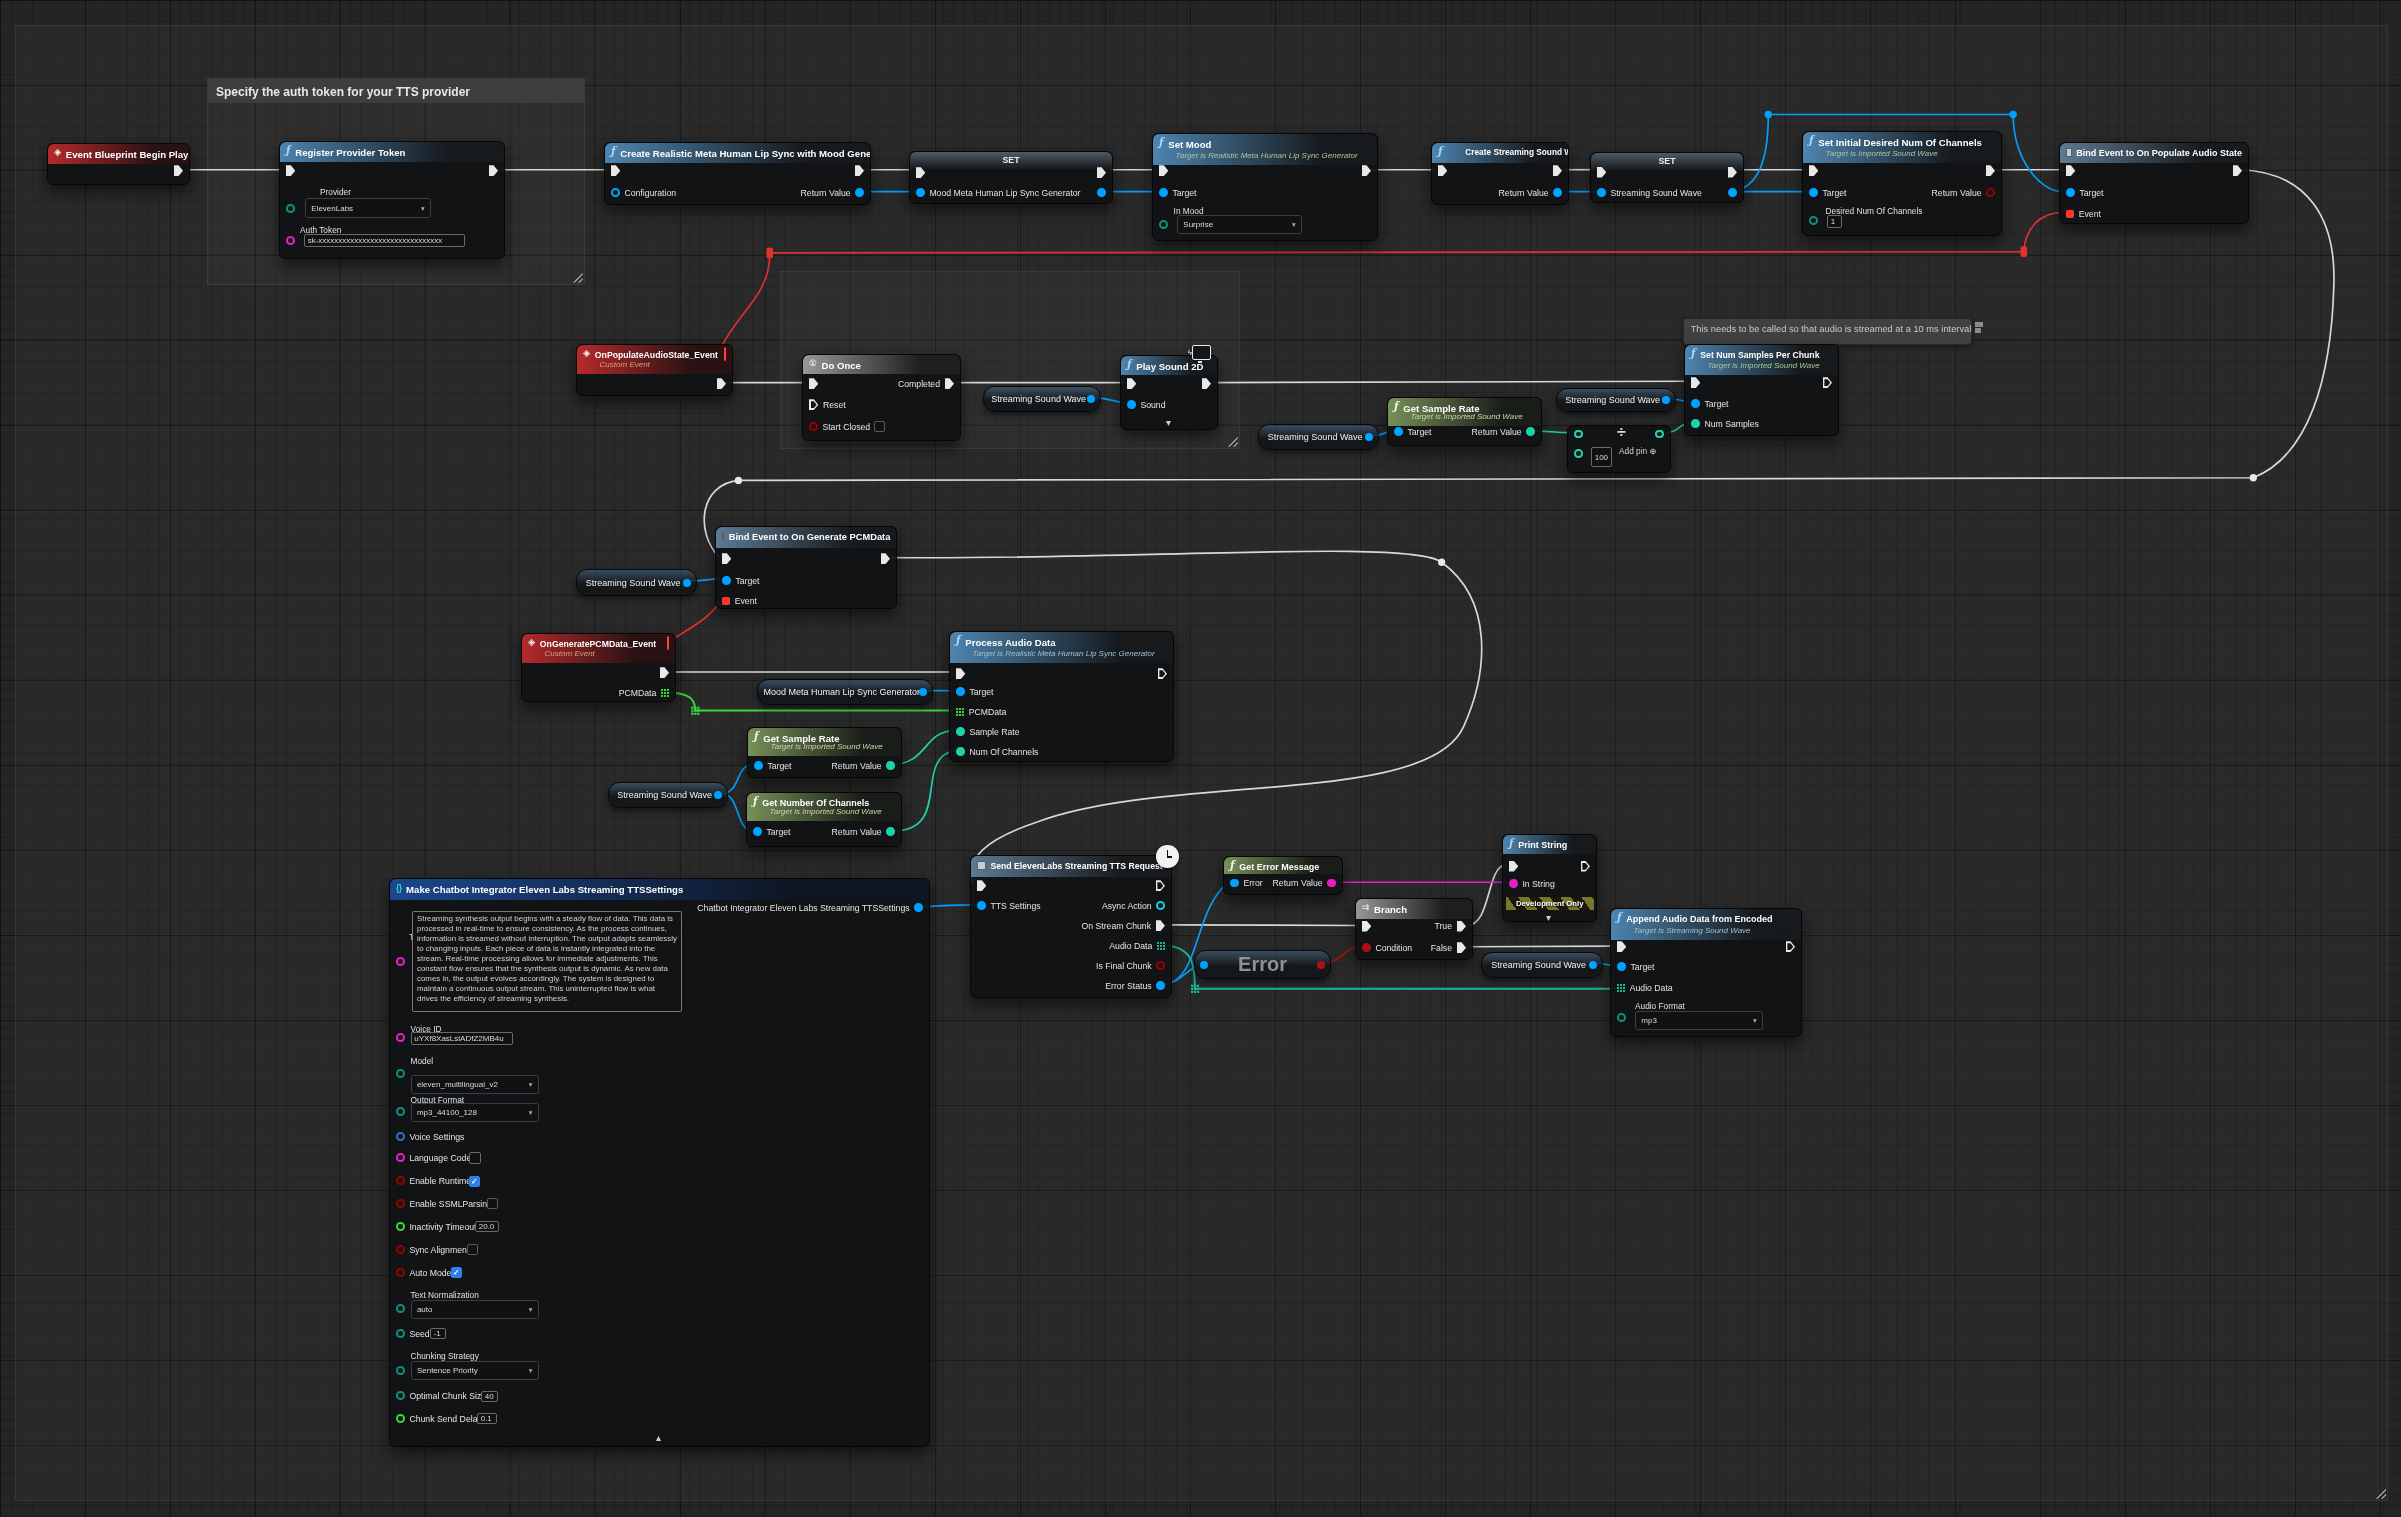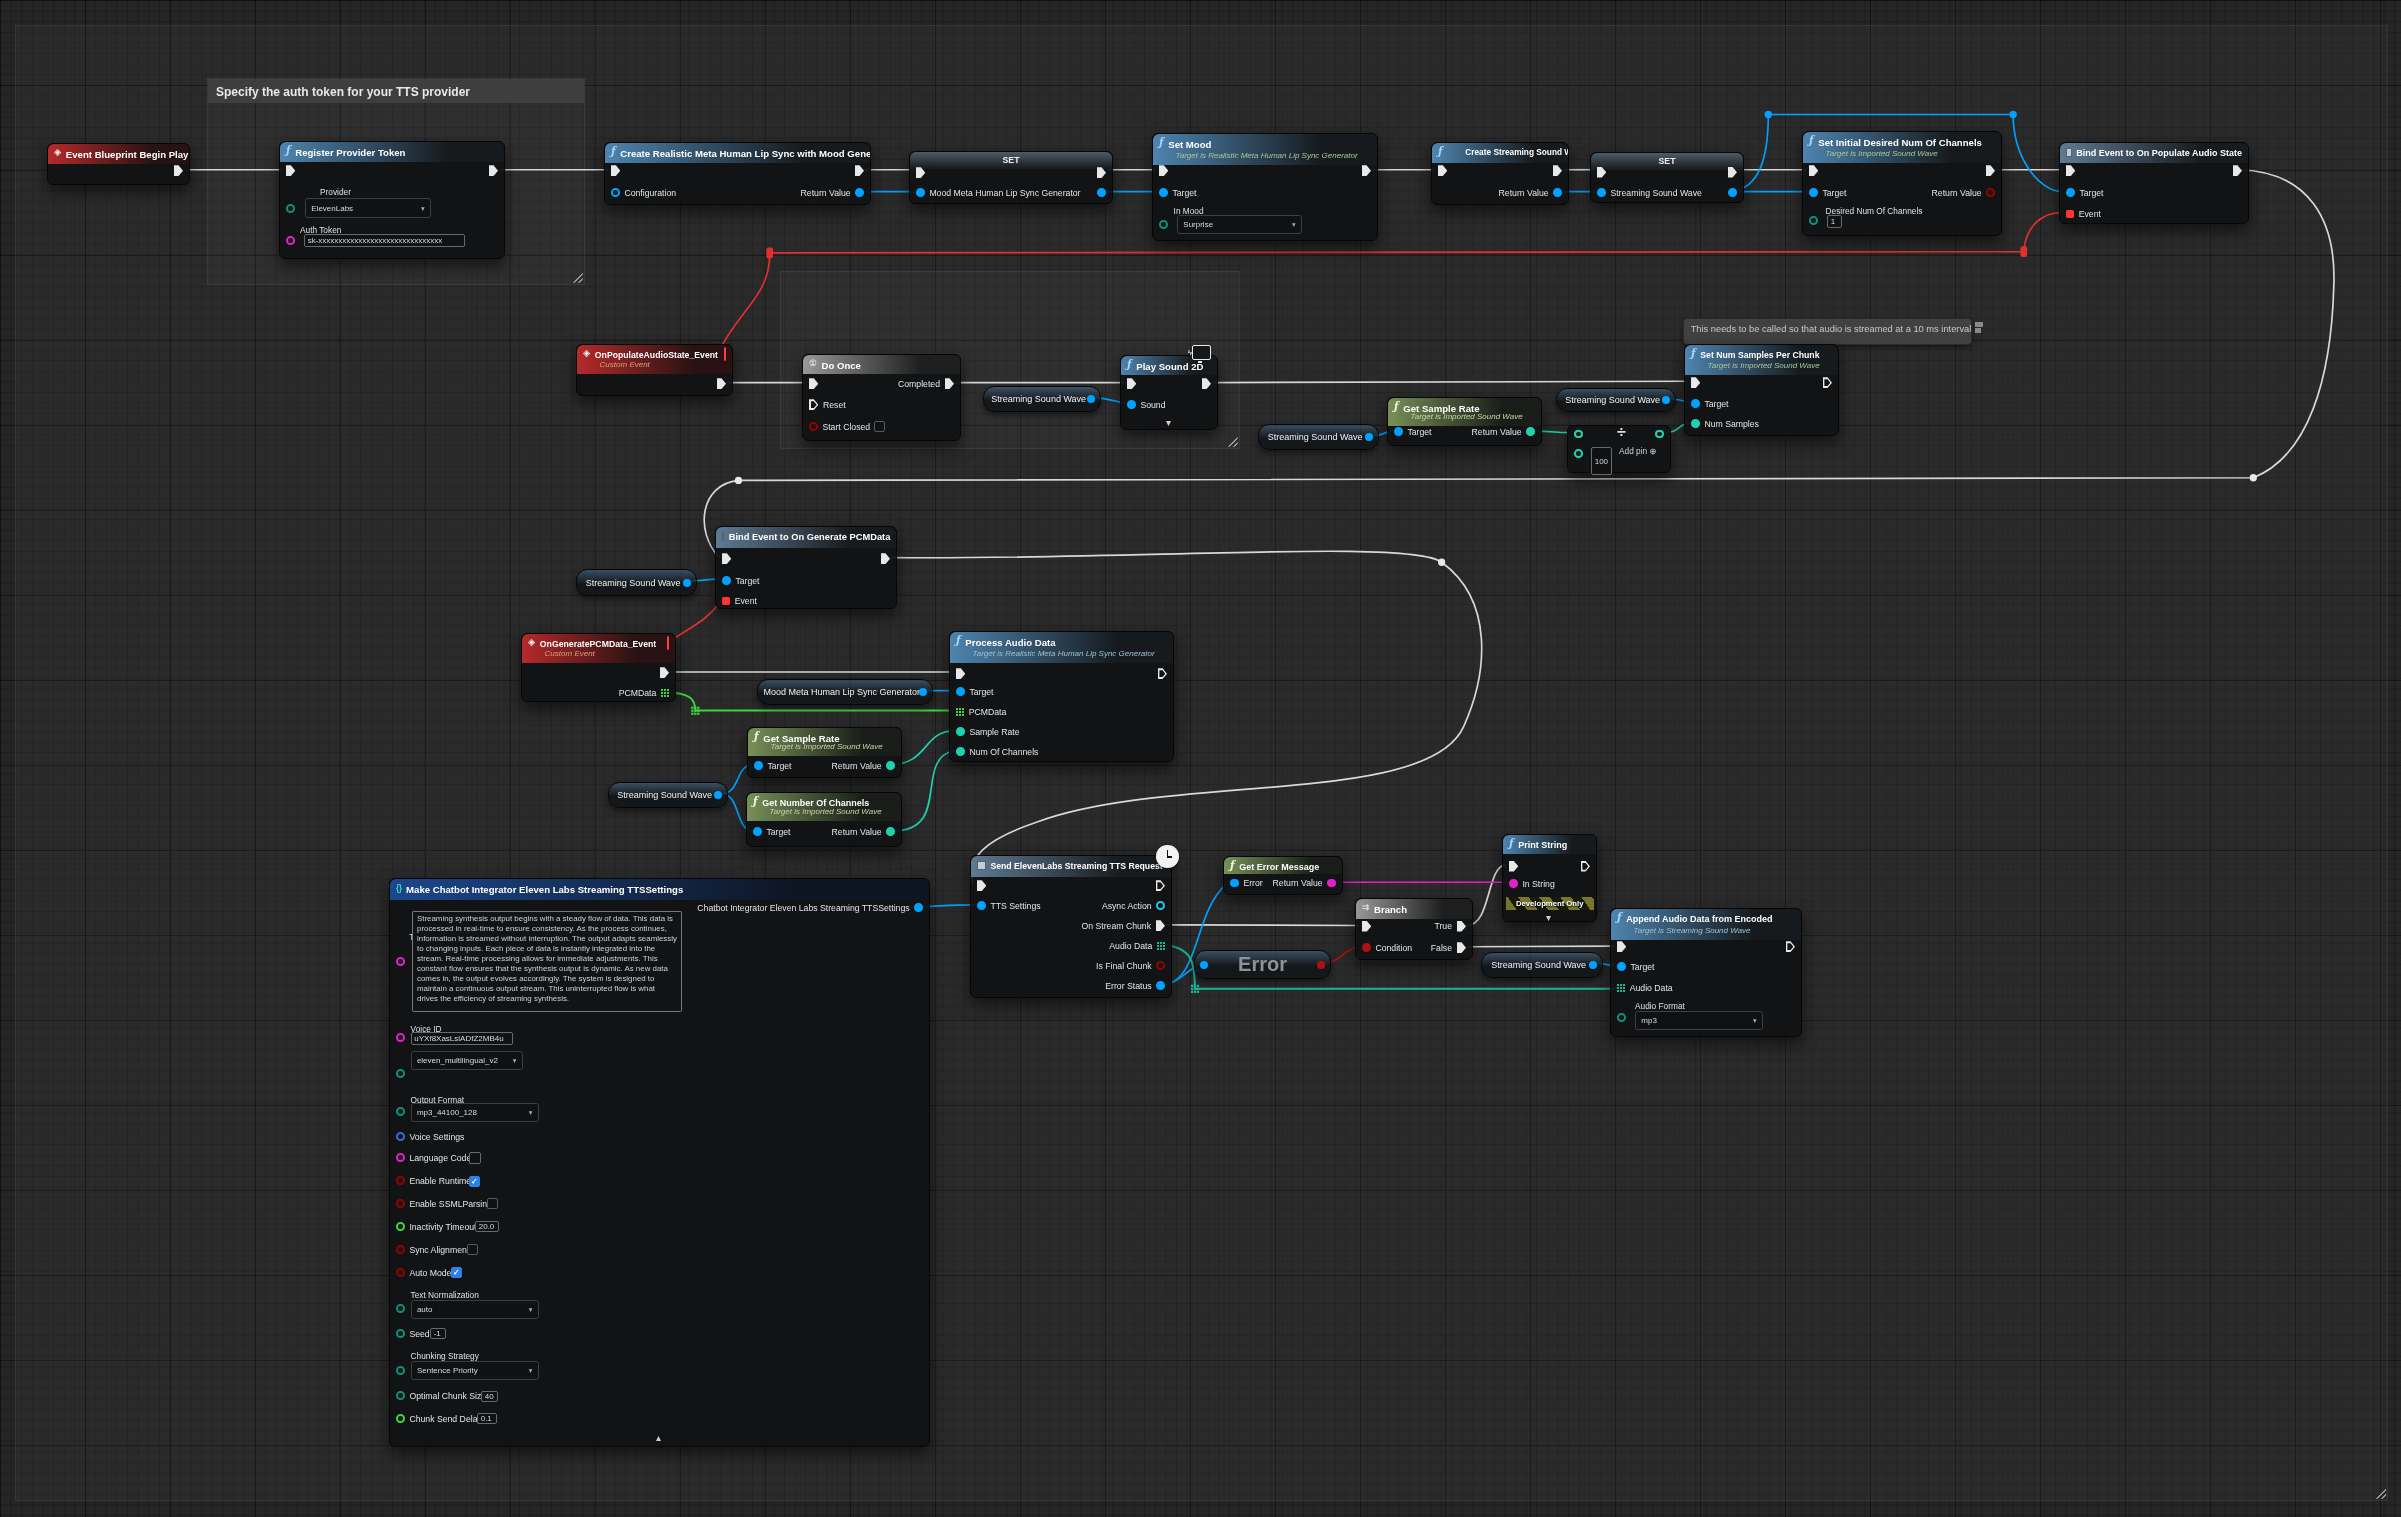--- a/index.html
+++ b/index.html
@@ -460,21 +460,21 @@
       <div class="node v-op" style="left: 1567px; top: 425px; width: 102px; height: 46px; position: absolute;">
         <div class="prow" style="top: 1.3px; left: 6px;">
           <span class="p-circ" style="border-color: rgb(31, 210, 174); background: transparent;"></span>
         </div>
         <div class="prow" style="top: 20.6px; left: 6px;">
           <span class="p-circ" style="border-color: rgb(31, 210, 174); background: transparent;"></span>
         </div>
         <div class="prow" style="top: 1.3px; right: 6px;">
           <span class="p-circ" style="border-color: rgb(31, 210, 174); background: transparent;"></span>
         </div>
-        <div class="wdg tbox" style="left: 23px; top: 21px; width: 21px; height: 28px; position: absolute;">
+        <div class="wdg tbox" style="left: 23px; top: 21px; width: 21px; height: 20px; position: absolute;">
           <span>100</span>
         </div>
         <div class="opdiv" style="left: 49px; top: -2.7px; position: absolute;">÷</div>
         <div class="addpin" style="left: 51px; top: 20px; position: absolute; text-align: center;">Add pin ⊕</div>
       </div>
       <div class="node v-bind" style="left: 715px; top: 526px; width: 180px; height: 81px; position: absolute;">
         <div class="head" style="height: 21px;">
           <span class="ic-sq"></span>
           <span class="title" style="font-size: 9.3px;">Bind Event to On Generate PCMData</span>
         </div>
@@ -656,21 +656,21 @@
           <span class="p-circ" style="border-color: rgb(57, 214, 60); background: transparent;"></span>
           <span class="lbl">Chunk Send Delay</span>
         </div>
         <div class="flabel" style="left: 19.3px; top: 21px; position: absolute; margin-top: 32px;">Text</div>
         <div class="wdg tarea" style="left: 22px; top: 32px; width: 270px; height: 101px; position: absolute;">Streaming synthesis output begins with a steady flow of data. This data is processed in real-time to ensure consistency. As the process continues, information is streamed without interruption. The output adapts seamlessly to changing inputs. Each piece of data is instantly integrated into the stream. Real-time processing allows for immediate adjustments. This constant flow ensures that the synthesis output is dynamic. As new data comes in, the output evolves accordingly. The system is designed to maintain a continuous output stream. This uninterrupted flow is what drives the efficiency of streaming synthesis.</div>
         <div class="flabel" style="left: 20.6px; top: 145px; position: absolute;">Voice ID</div>
         <div class="wdg tbox" style="left: 20.6px; top: 153px; width: 102px; height: 13.3px; position: absolute;">
           <span>uYXf8XasLslADfZ2MB4u</span>
         </div>
         <div class="flabel" style="left: 20.6px; top: 177px; position: absolute;">Model</div>
-        <div class="wdg dd" style="left: 20.6px; top: 172px; width: 112px; height: 18.6px; position: absolute;">
+        <div class="wdg dd" style="left: 20.6px; top: 196px; width: 128px; height: 18.6px; position: absolute;">
           <span>eleven_multilingual_v2</span>
           <span class="chev">▾</span>
         </div>
         <div class="flabel" style="left: 20.6px; top: 216px; position: absolute;">Output Format</div>
         <div class="wdg dd" style="left: 20.6px; top: 224px; width: 128px; height: 18.6px; position: absolute;">
           <span>mp3_44100_128</span>
           <span class="chev">▾</span>
         </div>
         <div class="wdg tbox" style="left: 79px; top: 273px; width: 12px; height: 12px; position: absolute;">
           <span></span>

